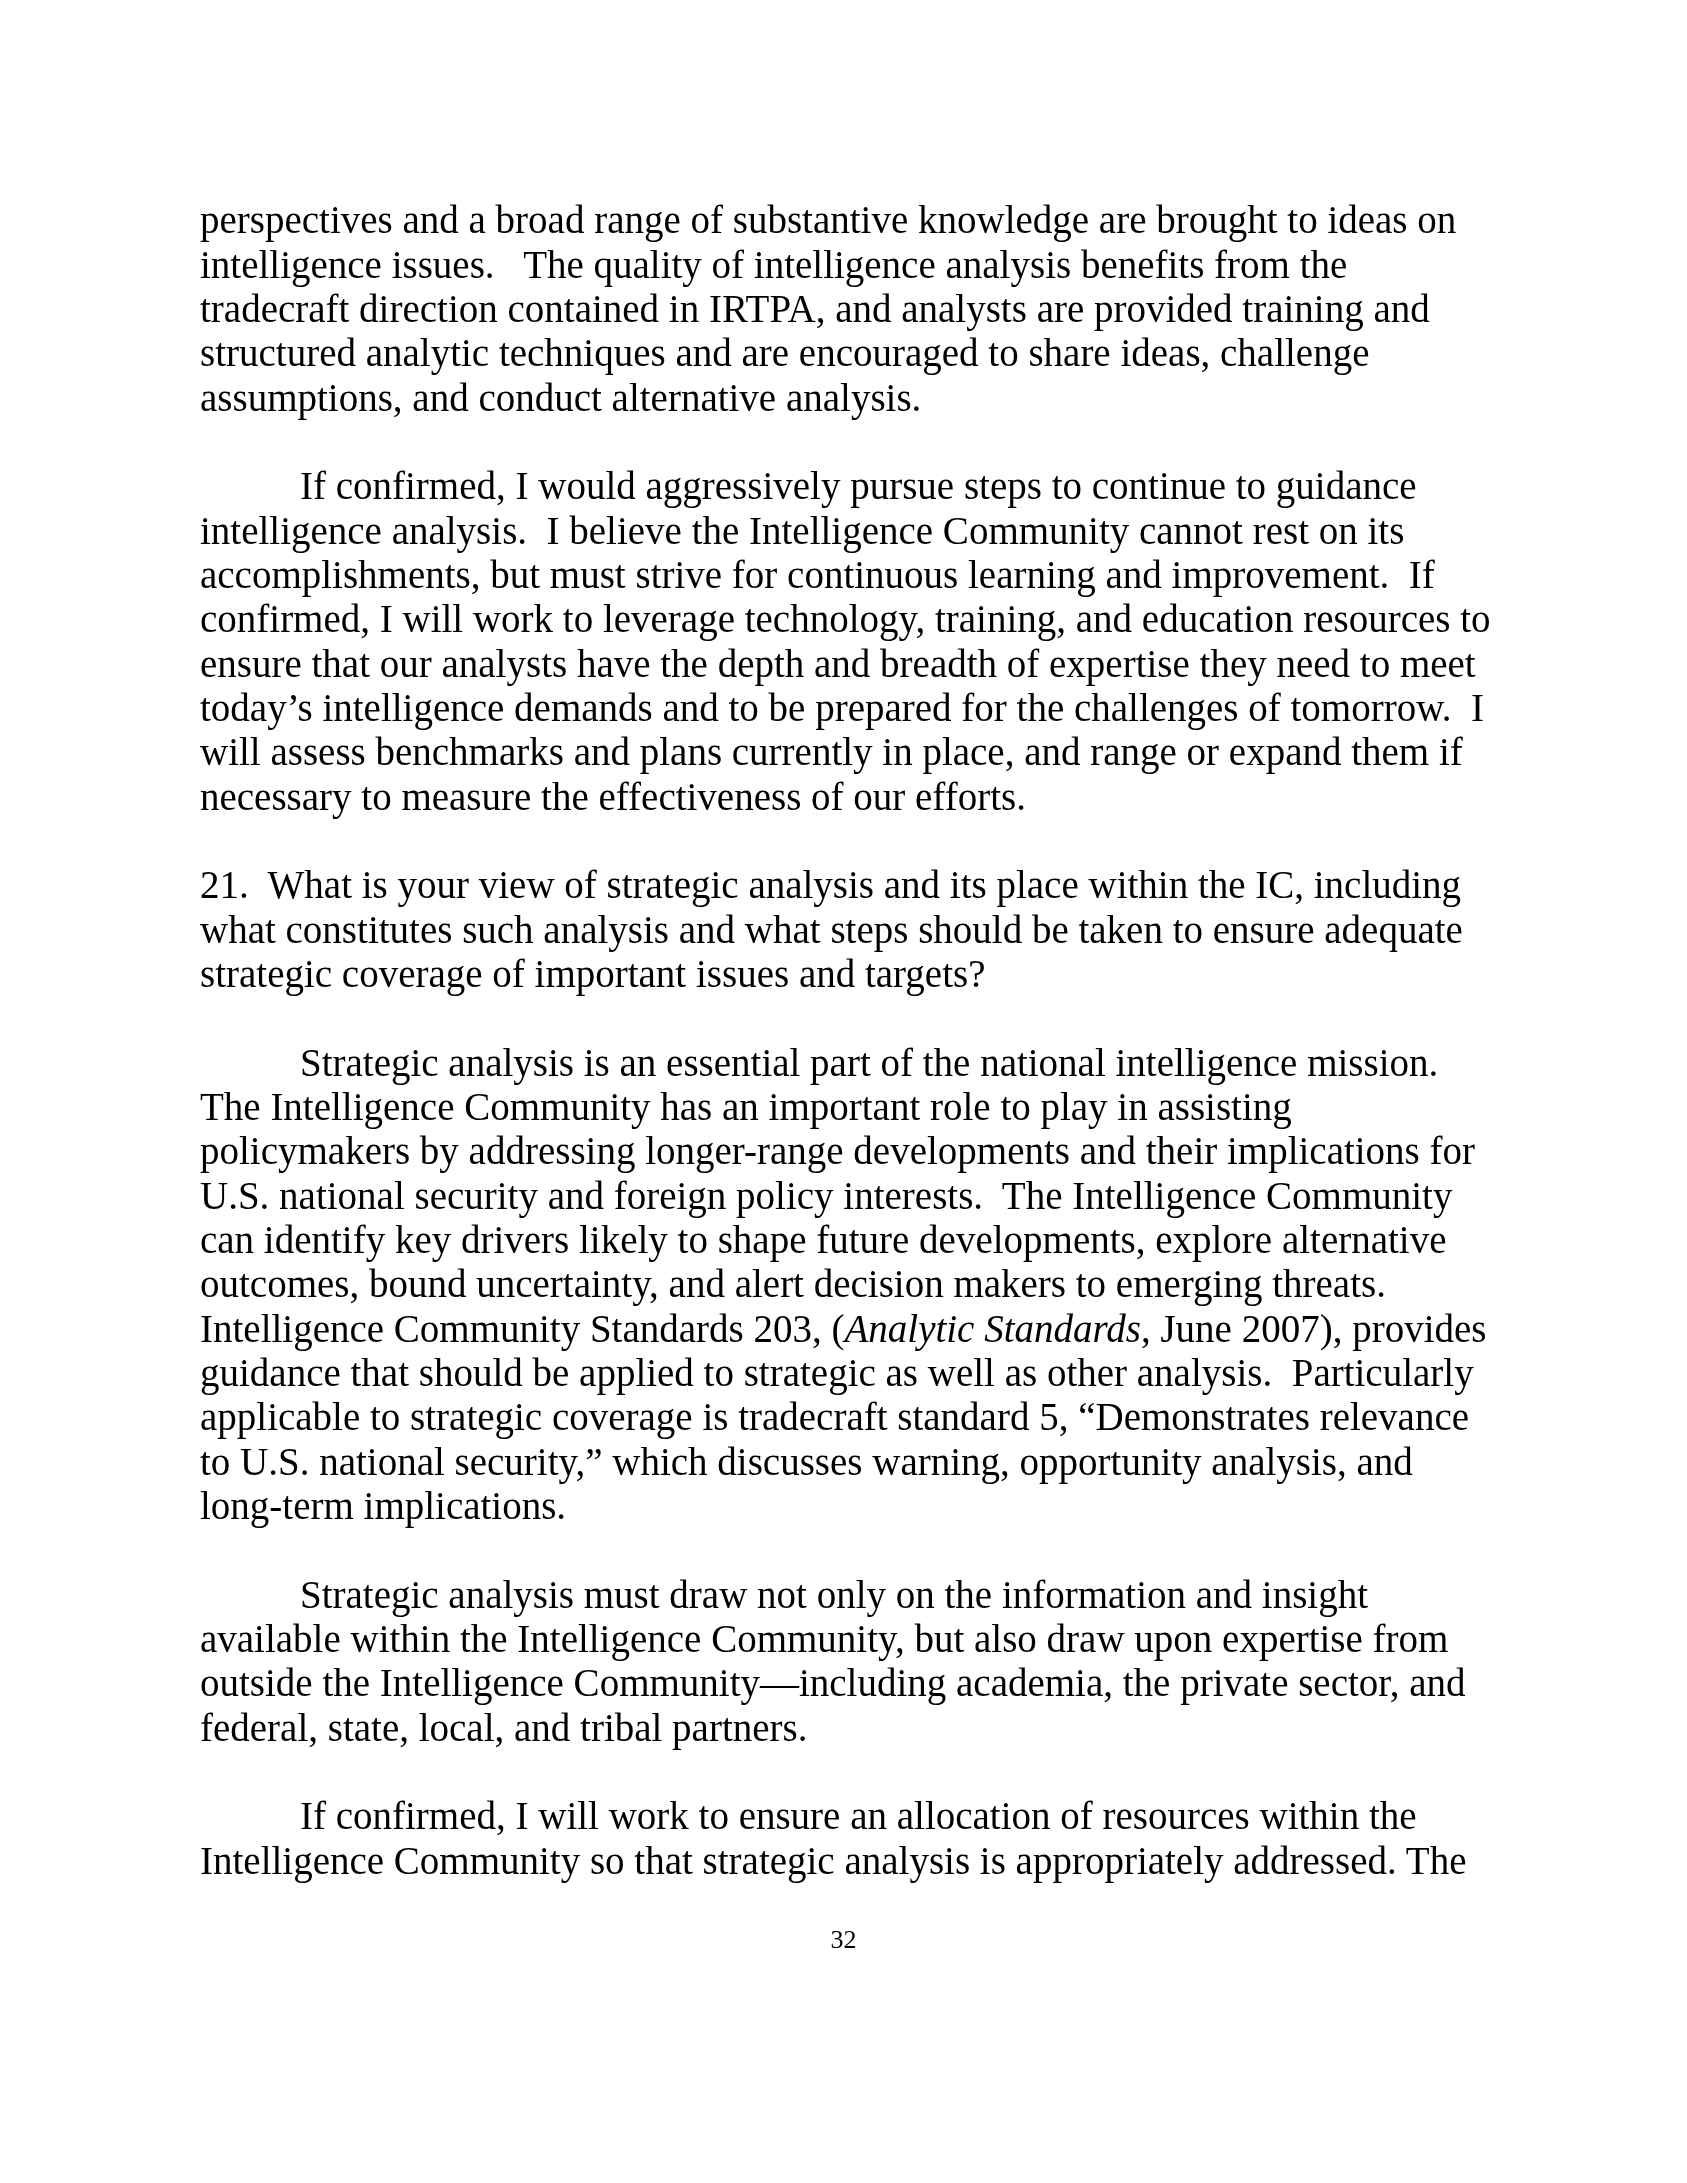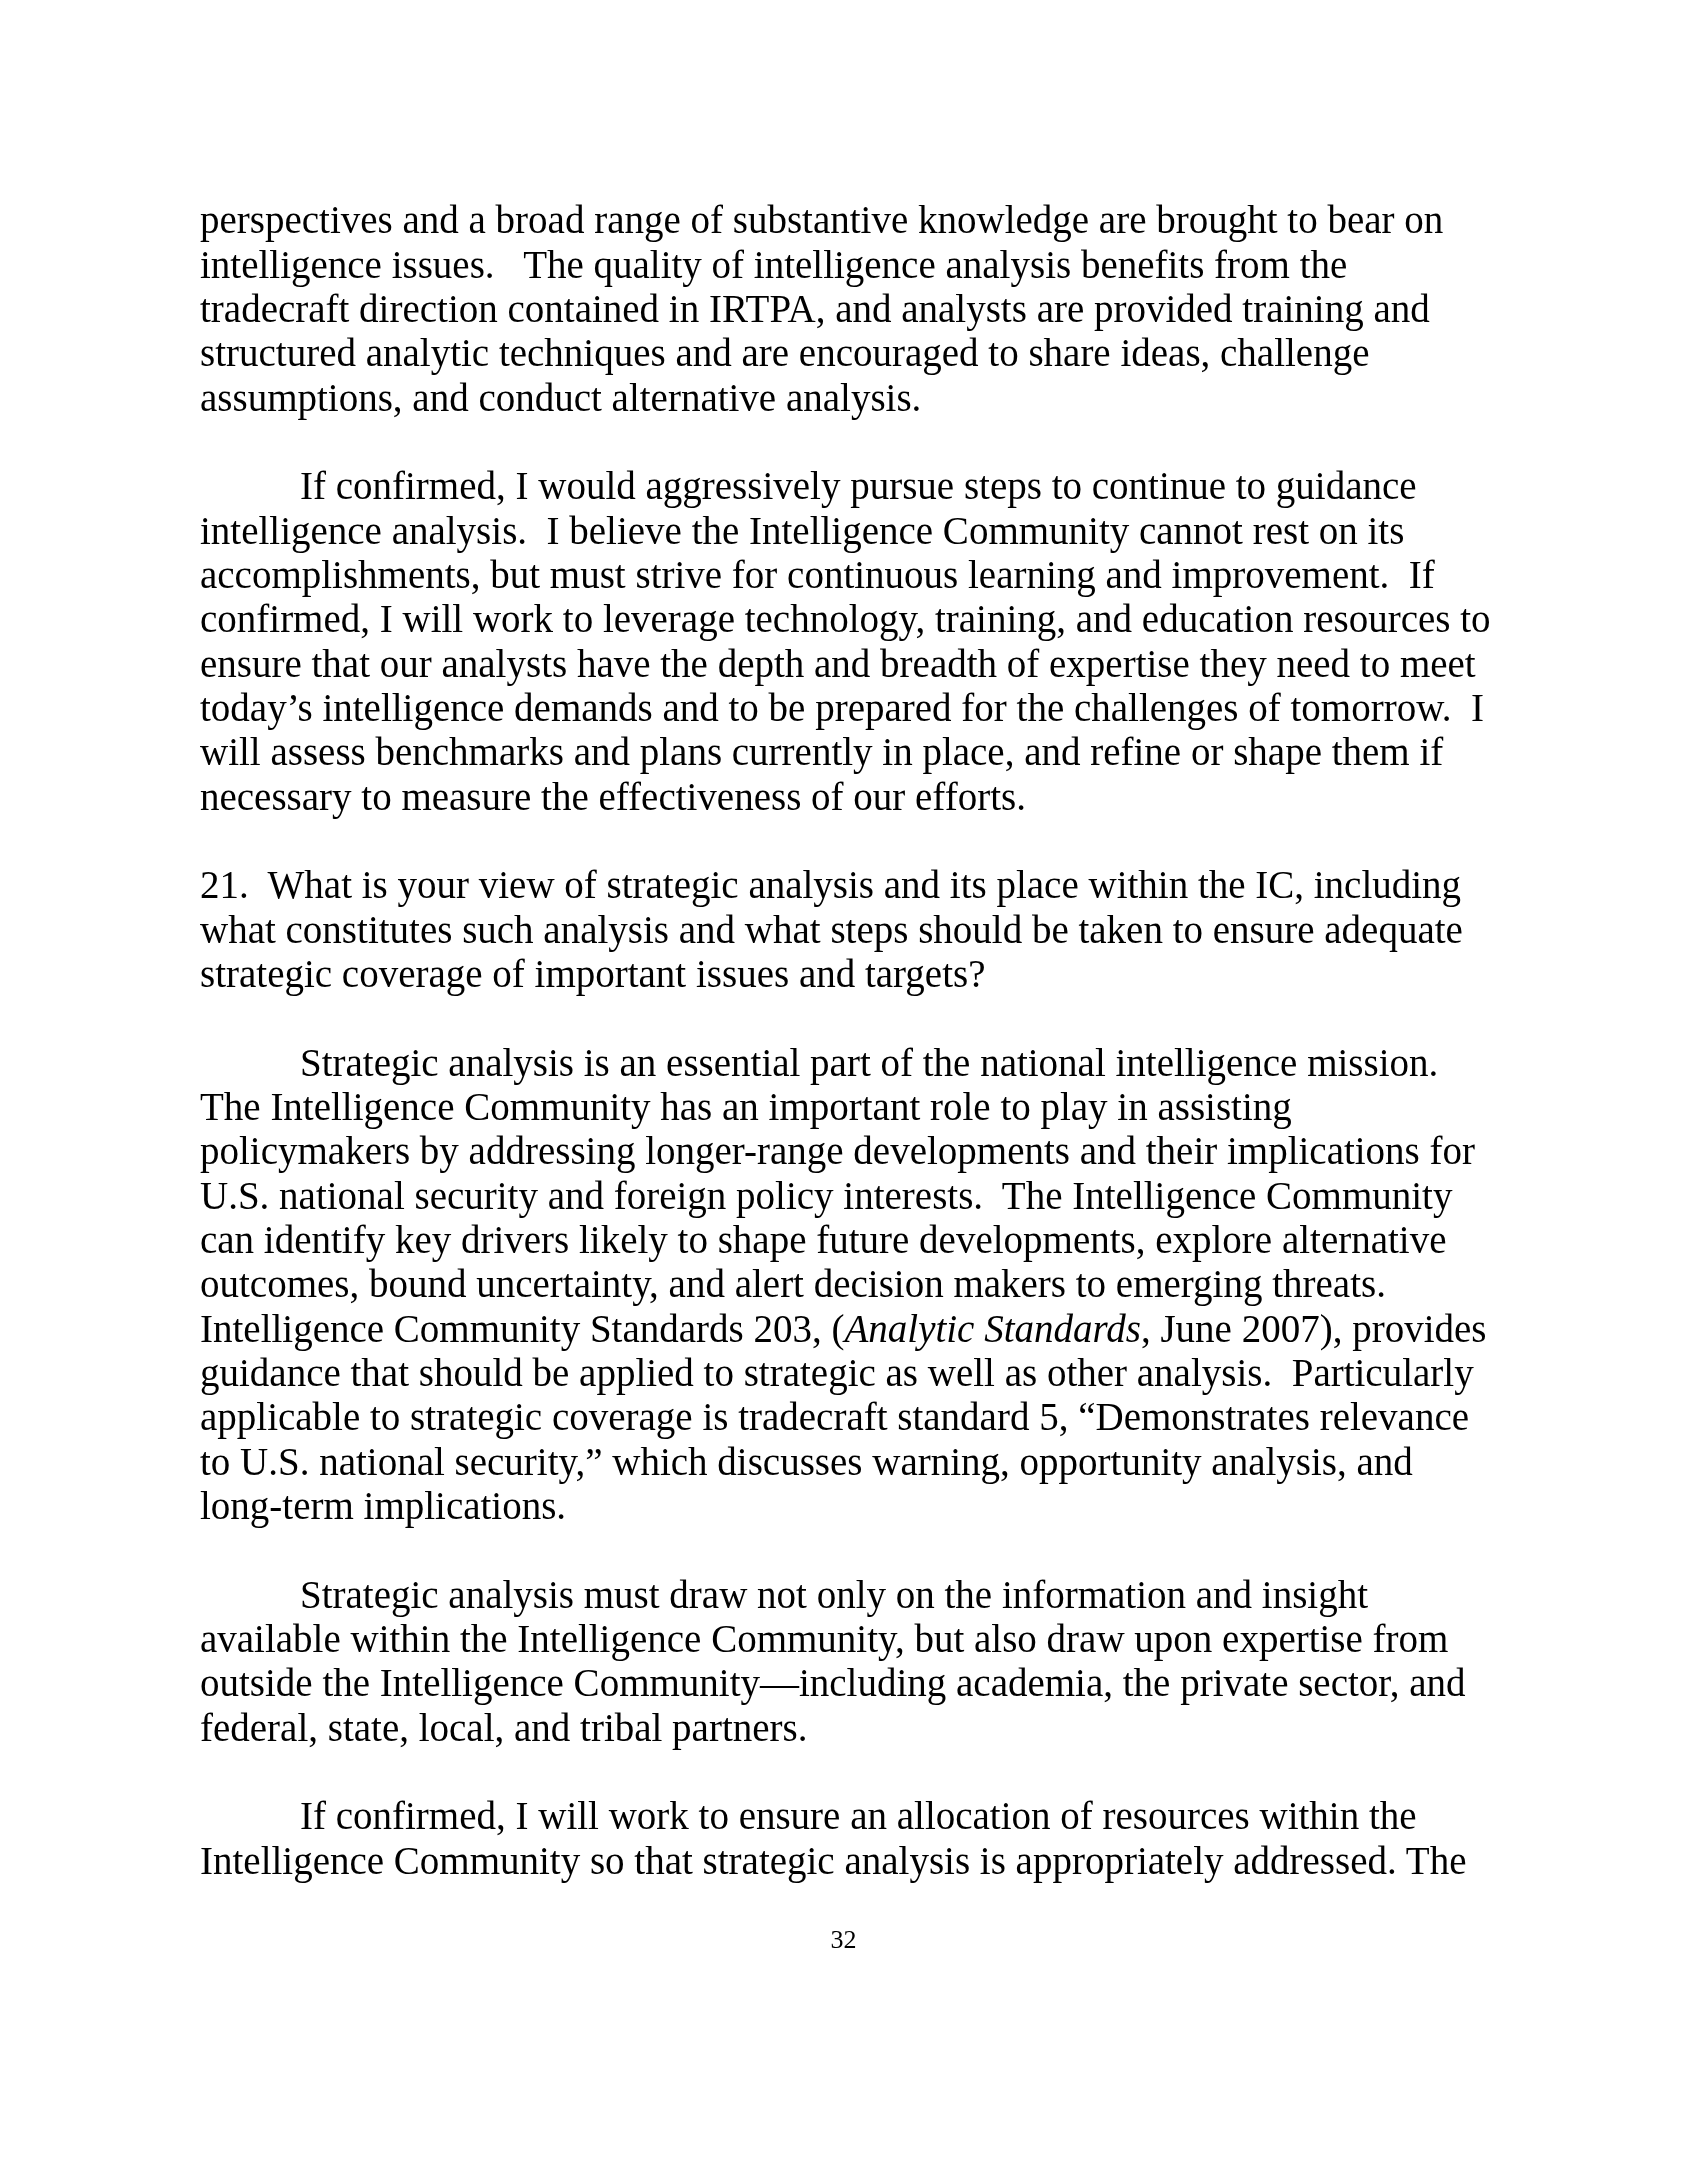--- a/index.html
+++ b/index.html
@@ -48,33 +48,33 @@
       line-height: 29px;
       top: 1925px;
       color: #000000;
     }
   </style>
 </head>
 <body>
 
 <div class="page">
 
-  <div class="line" style="top:198px">perspectives and a broad range of substantive knowledge are brought to bear on</div>
+  <div class="line" style="top:198px">perspectives and a broad range of substantive knowledge are brought to ideas on</div>
   <div class="line" style="top:243px">intelligence issues.   The quality of intelligence analysis benefits from the</div>
   <div class="line" style="top:287px">tradecraft direction contained in IRTPA, and analysts are provided training and</div>
   <div class="line" style="top:331px">structured analytic techniques and are encouraged to share ideas, challenge</div>
   <div class="line" style="top:376px">assumptions, and conduct alternative analysis.</div>
 
   <div class="line indent" style="top:464px">If confirmed, I would aggressively pursue steps to continue to guidance</div>
   <div class="line" style="top:509px">intelligence analysis.  I believe the Intelligence Community cannot rest on its</div>
   <div class="line" style="top:553px">accomplishments, but must strive for continuous learning and improvement.  If</div>
   <div class="line" style="top:597px">confirmed, I will work to leverage technology, training, and education resources to</div>
   <div class="line" style="top:642px">ensure that our analysts have the depth and breadth of expertise they need to meet</div>
   <div class="line" style="top:686px">today’s intelligence demands and to be prepared for the challenges of tomorrow.  I</div>
-  <div class="line" style="top:730px">will assess benchmarks and plans currently in place, and refine or shape them if</div>
+  <div class="line" style="top:730px">will assess benchmarks and plans currently in place, and range or expand them if</div>
   <div class="line" style="top:775px">necessary to measure the effectiveness of our efforts.</div>
 
   <div class="line" style="top:863px">21.  What is your view of strategic analysis and its place within the IC, including</div>
   <div class="line" style="top:908px">what constitutes such analysis and what steps should be taken to ensure adequate</div>
   <div class="line" style="top:952px">strategic coverage of important issues and targets?</div>
 
   <div class="line indent" style="top:1041px">Strategic analysis is an essential part of the national intelligence mission.</div>
   <div class="line" style="top:1085px">The Intelligence Community has an important role to play in assisting</div>
   <div class="line" style="top:1129px">policymakers by addressing longer-range developments and their implications for</div>
   <div class="line" style="top:1174px">U.S. national security and foreign policy interests.  The Intelligence Community</div>

